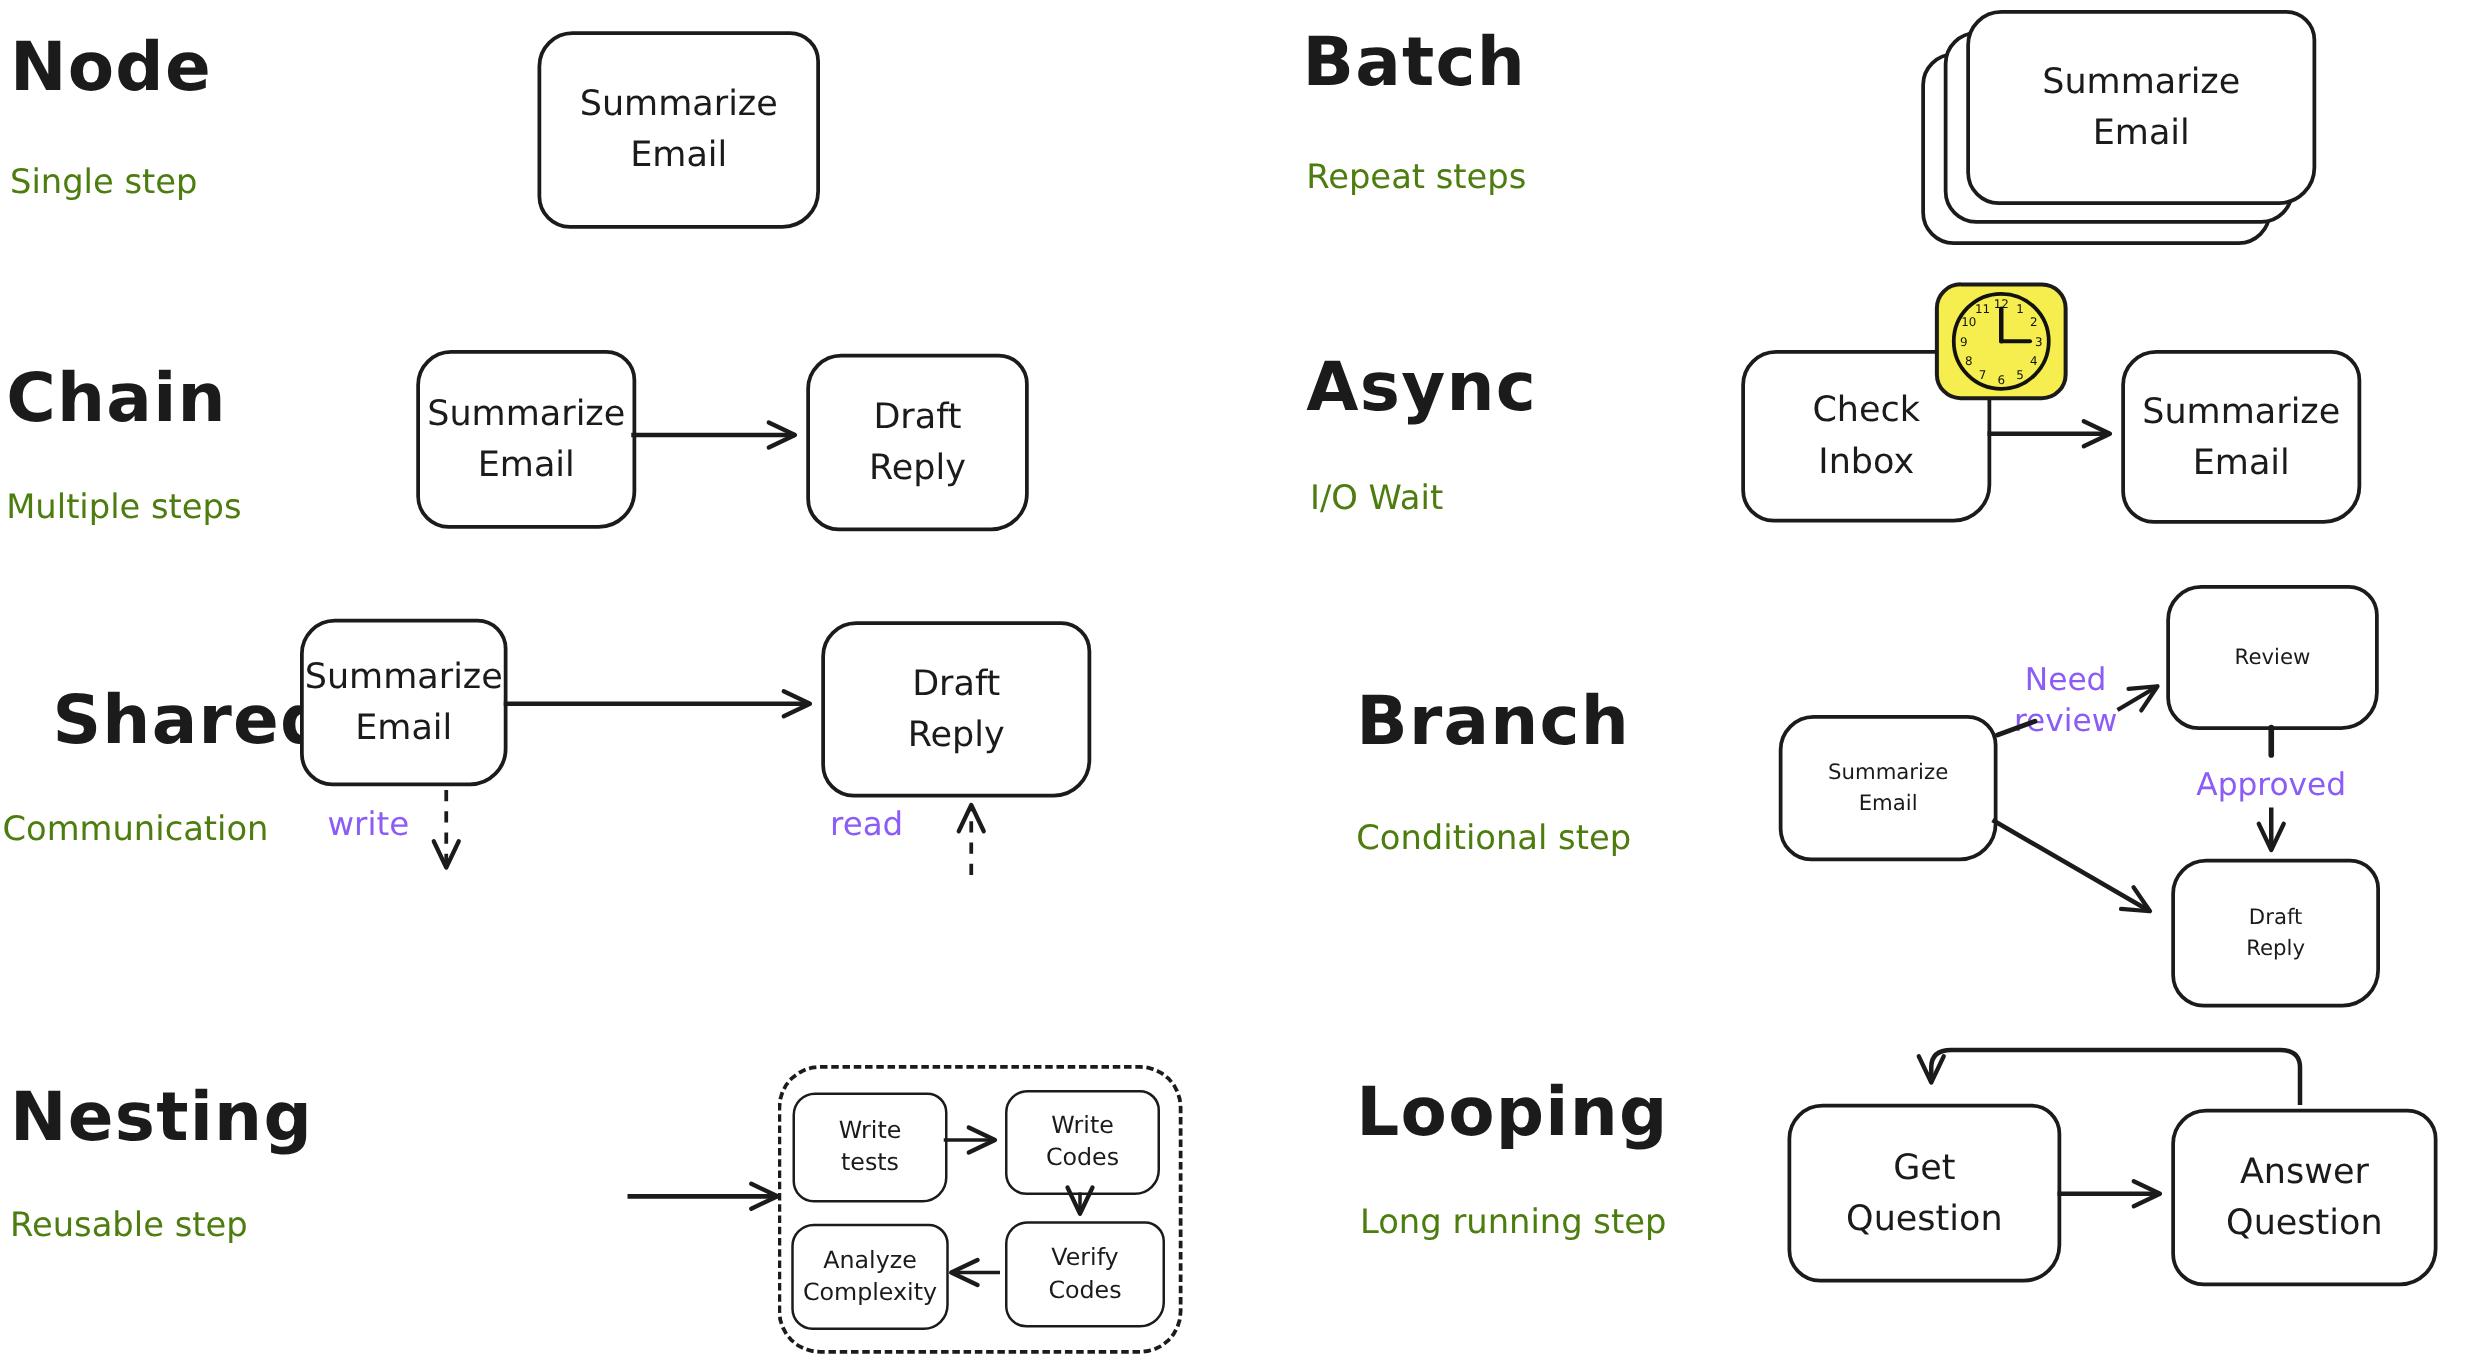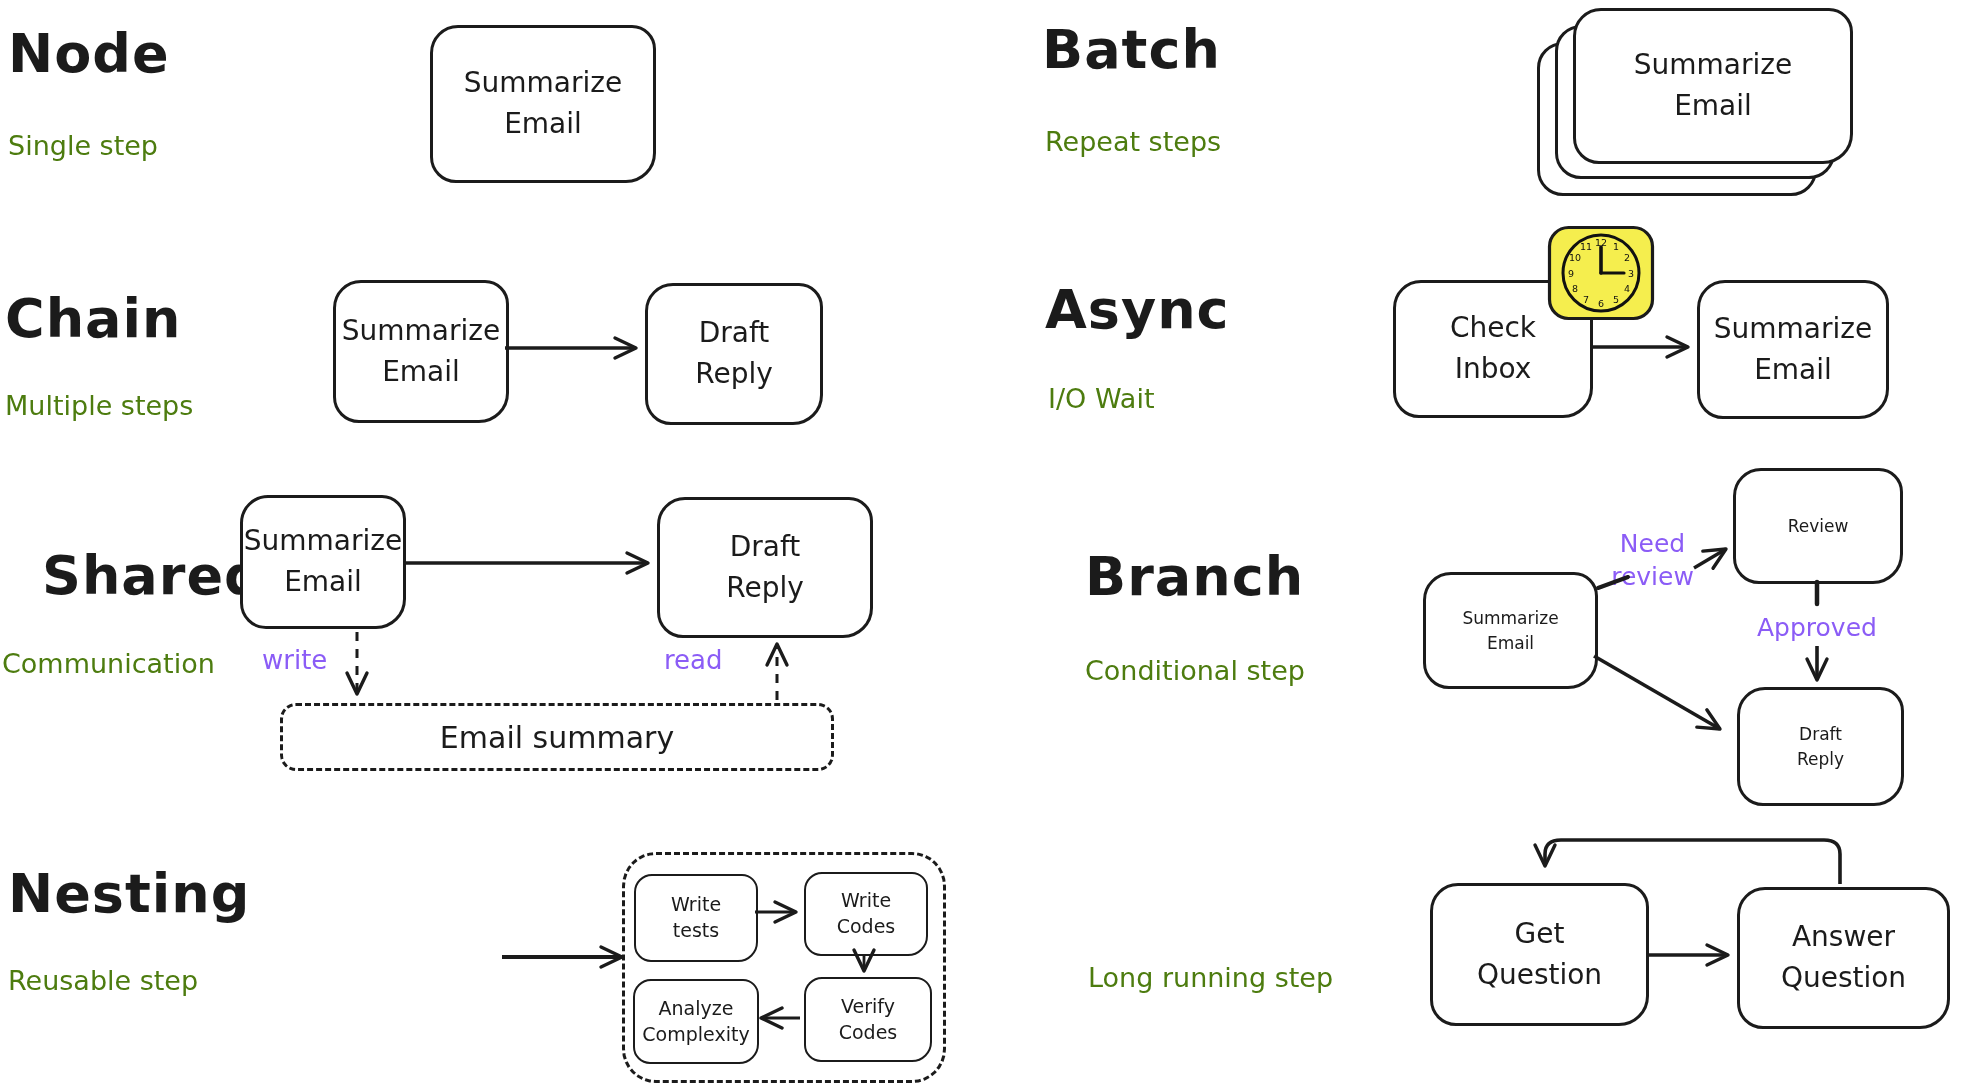--- a/index.html
+++ b/index.html
@@ -55,20 +55,21 @@
 
   <div class="title" style="left:0px;top:544px;padding-left:42px;">Shared</div>
   <div class="subtitle" style="left:2px;top:648px;">Communication</div>
 
   <div class="title" style="left:1085px;top:545px;">Branch</div>
   <div class="subtitle" style="left:1085px;top:655px;">Conditional step</div>
 
   <div class="title" style="left:8px;top:862px;">Nesting</div>
   <div class="subtitle" style="left:8px;top:965px;">Reusable step</div>
 
+  <div class="title" style="left:1085px;top:858px;">Looping</div>
   <div class="subtitle" style="left:1088px;top:962px;">Long running step</div>
 
   <div class="box" style="left:430px;top:25px;width:220px;height:152px;">Summarize
 Email</div>
 
   <div class="box stack-card" style="left:1537px;top:42px;width:274px;height:148px;"></div>
   <div class="box stack-card" style="left:1555px;top:25px;width:274px;height:148px;"></div>
   <div class="box" style="left:1573px;top:8px;width:274px;height:150px;">Summarize
 Email</div>
 
@@ -81,21 +82,20 @@
 Inbox</div>
   <div class="box" style="left:1697px;top:280px;width:186px;height:133px;">Summarize
 Email</div>
 
   <div class="box" style="left:240px;top:495px;width:160px;height:128px;">Summarize
 Email</div>
   <div class="box" style="left:657px;top:497px;width:210px;height:135px;">Draft
 Reply</div>
   <div class="edge-label" style="left:262px;top:644px;">write</div>
   <div class="edge-label" style="left:664px;top:644px;">read</div>
-  <div class="dashed-store" style="left:280px;top:703px;width:548px;height:62px;">Email summary</div>
 
   <div class="box box-md" style="left:1423px;top:572px;width:169px;height:111px;">Summarize
 Email</div>
   <div class="box box-md" style="left:1733px;top:468px;width:164px;height:110px;">Review</div>
   <div class="box box-md" style="left:1737px;top:687px;width:161px;height:113px;">Draft
 Reply</div>
   <div class="edge-label" style="left:1600px;top:528px;width:105px;text-align:center;font-size:25px;">Need
 review</div>
   <div class="edge-label" style="left:1757px;top:612px;font-size:25px;">Approved</div>
 

